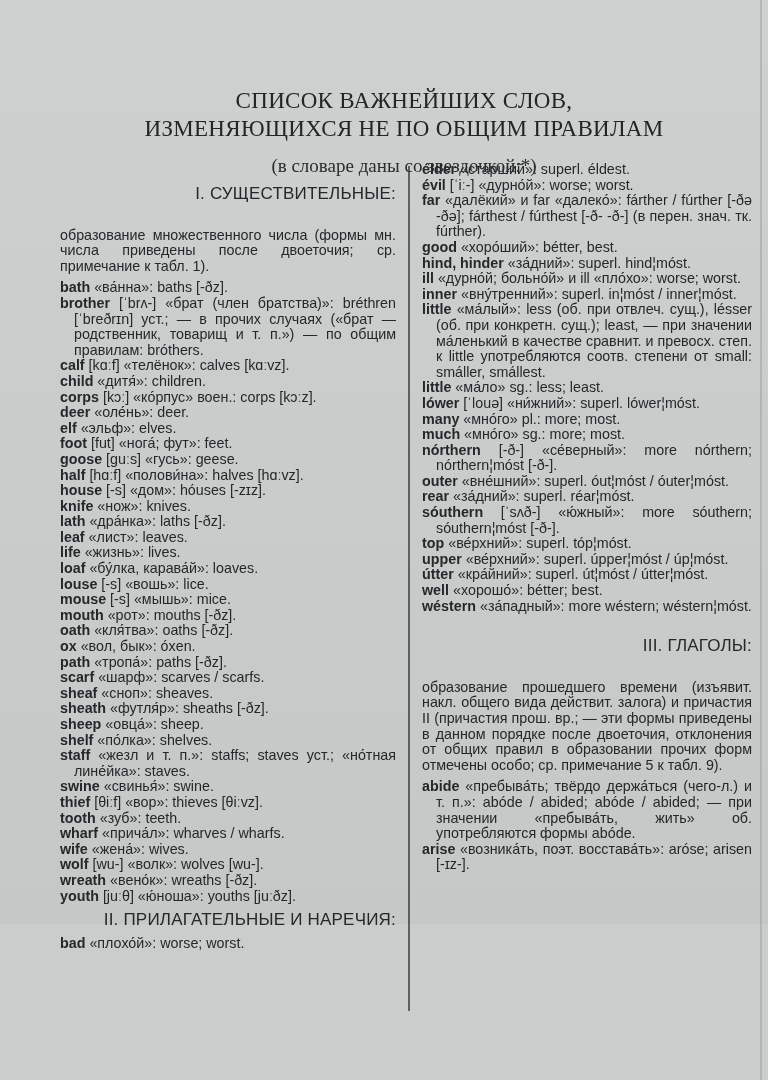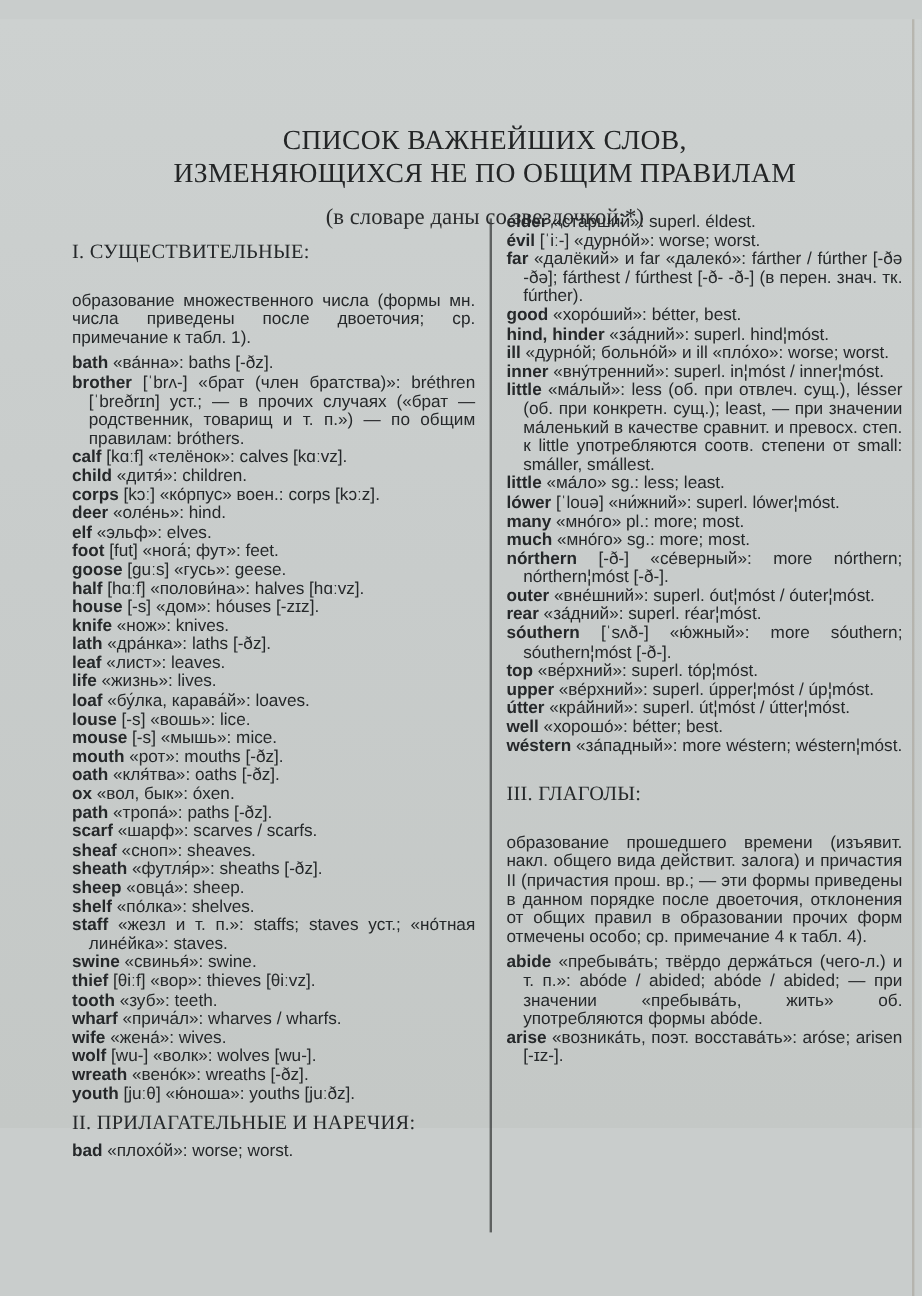--- a/index.html
+++ b/index.html
@@ -4,21 +4,21 @@
   <style>
     html, body { margin: 0; padding: 0; }
     body {
       width: 768px; height: 1080px; overflow: hidden;
       background: #c9cdcc;
       font-family: "Liberation Serif", "DejaVu Serif", serif;
       color: #1d1f20;
       position: relative;
     }
     .page {
-      position: absolute; left: 0; top: 16px; width: 768px; height: 924px;
+      position: absolute; left: 0; top: 0; width: 768px; height: 924px;
       background: linear-gradient(180deg, #cdd1d0 0%, #c8cccb 50%, #c4c8c6 100%);
     }
     .page-edge {
       position: absolute; right: 6px; top: 0; width: 2px; height: 1080px;
       background: #a9a39a; opacity: .6;
     }
     .title {
       position: absolute; left: 0; width: 768px; text-align: center;
       font-size: 23px; letter-spacing: .3px; color: #232526;
     }
@@ -33,22 +33,22 @@
       font-family: "Liberation Sans", "DejaVu Sans", sans-serif;
       color: #25282a;
     }
     .col.left { left: 60px; top: 186px; width: 336px; }
     .col.right { left: 422px; top: 162px; width: 330px; }
     .divider {
       position: absolute; left: 408px; top: 166px; width: 2px; height: 845px;
       background: #3a3c3c; opacity: .75;
     }
     .section-head {
-      font-family: Liberation Serif, serif;
-      text-align: left; font-size: 17px; margin: 0 0 8px 0; letter-spacing: .2px;
+      font-family: Liberation Sans, sans-serif;
+      text-align: right; font-size: 17px; margin: 0 0 8px 0; letter-spacing: .2px;
     }
     .section-head.s2 { margin-top: 8px; }
     .section-head.s3 { margin-top: 24px; margin-bottom: 14px; }
     .intro { text-align: justify; margin-bottom: 6px; margin-top: 26px; }
     .entry { padding-left: 14px; text-indent: -14px; text-align: justify; }
     .hw { font-weight: bold; }
   </style>
 </head>
 <body>
 
@@ -63,21 +63,21 @@
 
   <div class="col left">
     <div class="section-head">I. СУЩЕСТВИТЕЛЬНЫЕ:</div>
     <div class="intro">образование множественного числа (формы мн. числа приведены после двоеточия; ср. примечание к табл. 1).</div>
     <div id="nouns-list">
         <div class="entry"><span class="hw">bath</span><span> «ва́нна»: baths [-ðz].</span></div>
         <div class="entry"><span class="hw">brother</span><span> [ˈbrʌ-] «брат (член братства)»: bréthren [ˈbreðrɪn] уст.; — в прочих случаях («брат — родственник, товарищ и т. п.») — по общим правилам: bróthers.</span></div>
         <div class="entry"><span class="hw">calf</span><span> [kɑːf] «телёнок»: calves [kɑːvz].</span></div>
         <div class="entry"><span class="hw">child</span><span> «дитя́»: children.</span></div>
         <div class="entry"><span class="hw">corps</span><span> [kɔː] «ко́рпус» воен.: corps [kɔːz].</span></div>
-        <div class="entry"><span class="hw">deer</span><span> «оле́нь»: hind.</span></div>
+        <div class="entry"><span class="hw">deer</span><span> «оле́нь»: deer.</span></div>
         <div class="entry"><span class="hw">elf</span><span> «эльф»: elves.</span></div>
         <div class="entry"><span class="hw">foot</span><span> [fut] «нога́; фут»: feet.</span></div>
         <div class="entry"><span class="hw">goose</span><span> [guːs] «гусь»: geese.</span></div>
         <div class="entry"><span class="hw">half</span><span> [hɑːf] «полови́на»: halves [hɑːvz].</span></div>
         <div class="entry"><span class="hw">house</span><span> [-s] «дом»: hóuses [-zɪz].</span></div>
         <div class="entry"><span class="hw">knife</span><span> «нож»: knives.</span></div>
         <div class="entry"><span class="hw">lath</span><span> «дра́нка»: laths [-ðz].</span></div>
         <div class="entry"><span class="hw">leaf</span><span> «лист»: leaves.</span></div>
         <div class="entry"><span class="hw">life</span><span> «жизнь»: lives.</span></div>
         <div class="entry"><span class="hw">loaf</span><span> «бу́лка, карава́й»: loaves.</span></div>
@@ -128,19 +128,19 @@
         <div class="entry"><span class="hw">rear</span><span> «за́дний»: superl. réar¦móst.</span></div>
         <div class="entry"><span class="hw">sóuthern</span><span> [ˈsʌð-] «ю́жный»: more sóuthern; sóuthern¦móst [-ð-].</span></div>
         <div class="entry"><span class="hw">top</span><span> «ве́рхний»: superl. tóp¦móst.</span></div>
         <div class="entry"><span class="hw">upper</span><span> «ве́рхний»: superl. úpper¦móst / úp¦móst.</span></div>
         <div class="entry"><span class="hw">útter</span><span> «кра́йний»: superl. út¦móst / útter¦móst.</span></div>
         <div class="entry"><span class="hw">well</span><span> «хорошо́»: bétter; best.</span></div>
         <div class="entry"><span class="hw">wéstern</span><span> «за́падный»: more wéstern; wéstern¦móst.</span></div>
       </div>
 
     <div class="section-head s3">III. ГЛАГОЛЫ:</div>
-    <div class="intro">образование прошедшего времени (изъявит. накл. общего вида действит. залога) и причастия II (причастия прош. вр.; — эти формы приведены в данном порядке после двоеточия, отклонения от общих правил в образовании прочих форм отмечены особо; ср. примечание 4 к табл. 4).</div>
+    <div class="intro">образование прошедшего времени (изъявит. накл. общего вида действит. залога) и причастия II (причастия прош. вр.; — эти формы приведены в данном порядке после двоеточия, отклонения от общих правил в образовании прочих форм отмечены особо; ср. примечание 5 к табл. 9).</div>
     <div id="verbs-list">
         <div class="entry"><span class="hw">abide</span><span> «пребыва́ть; твёрдо держа́ться (чего-л.) и т. п.»: abóde / abided; abóde / abided; — при значении «пребыва́ть, жить» об. употребляются формы abóde.</span></div>
         <div class="entry"><span class="hw">arise</span><span> «возника́ть, поэт. восстава́ть»: aróse; arisen [-ɪz-].</span></div>
       </div>
   </div>
 </div>
 
 </body></html>

